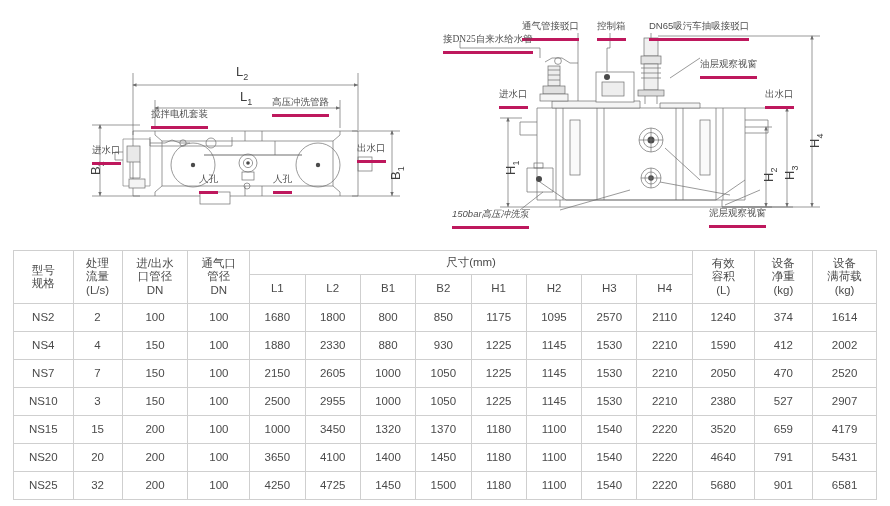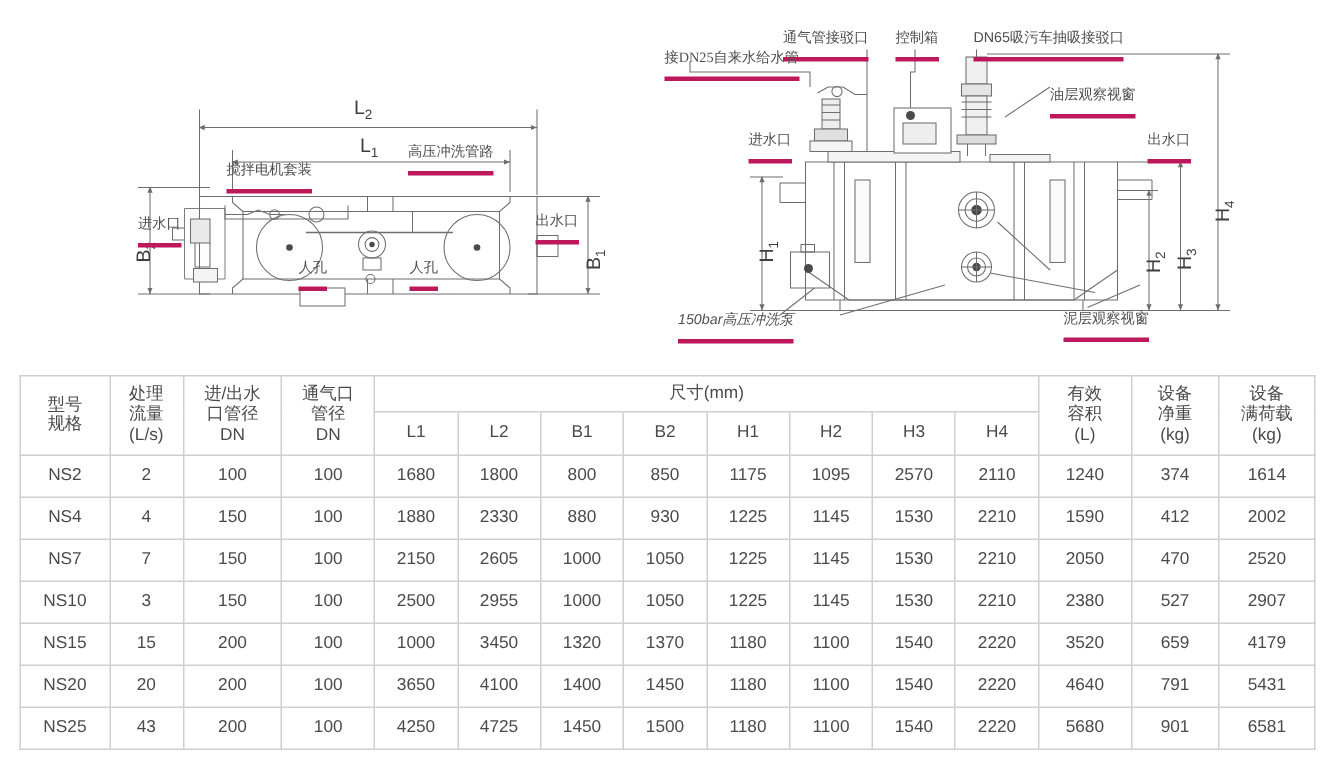--- a/index.html
+++ b/index.html
@@ -399,21 +399,21 @@
           <td>1180</td>
           <td>1100</td>
           <td>1540</td>
           <td>2220</td>
           <td>4640</td>
           <td>791</td>
           <td>5431</td>
         </tr>
         <tr>
           <td>NS25</td>
-          <td>43</td>
+          <td>32</td>
           <td>200</td>
           <td>100</td>
           <td>4250</td>
           <td>4725</td>
           <td>1450</td>
           <td>1500</td>
           <td>1180</td>
           <td>1100</td>
           <td>1540</td>
           <td>2220</td>

